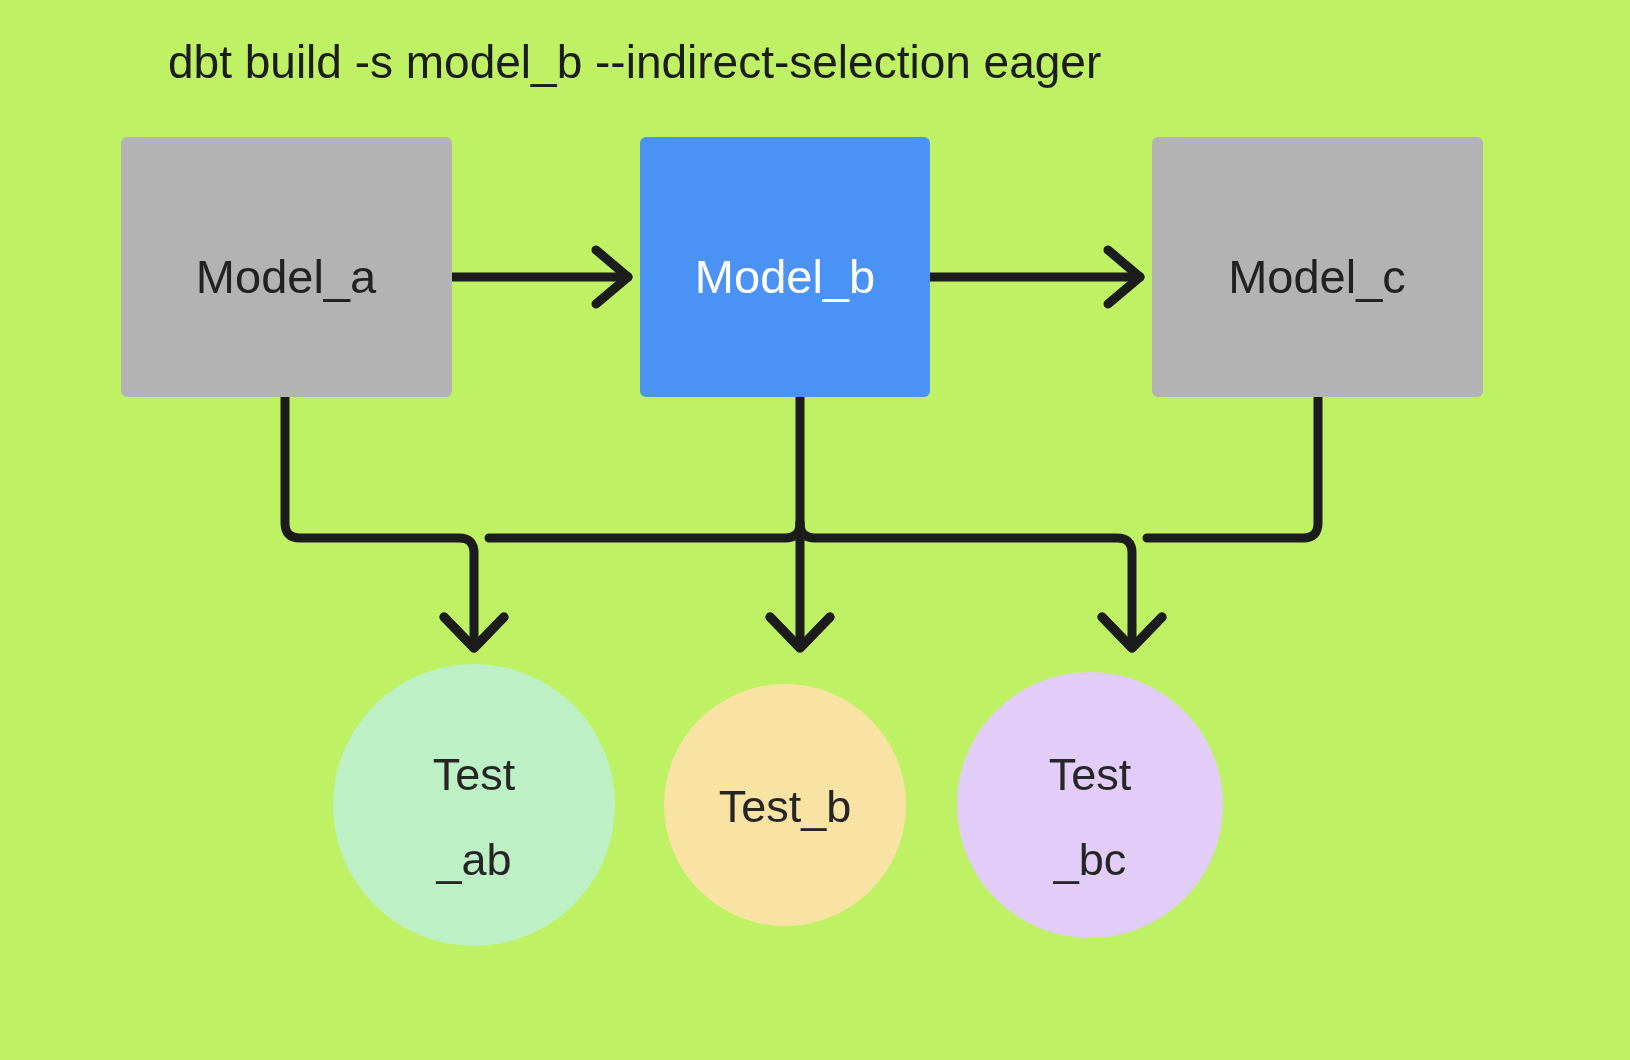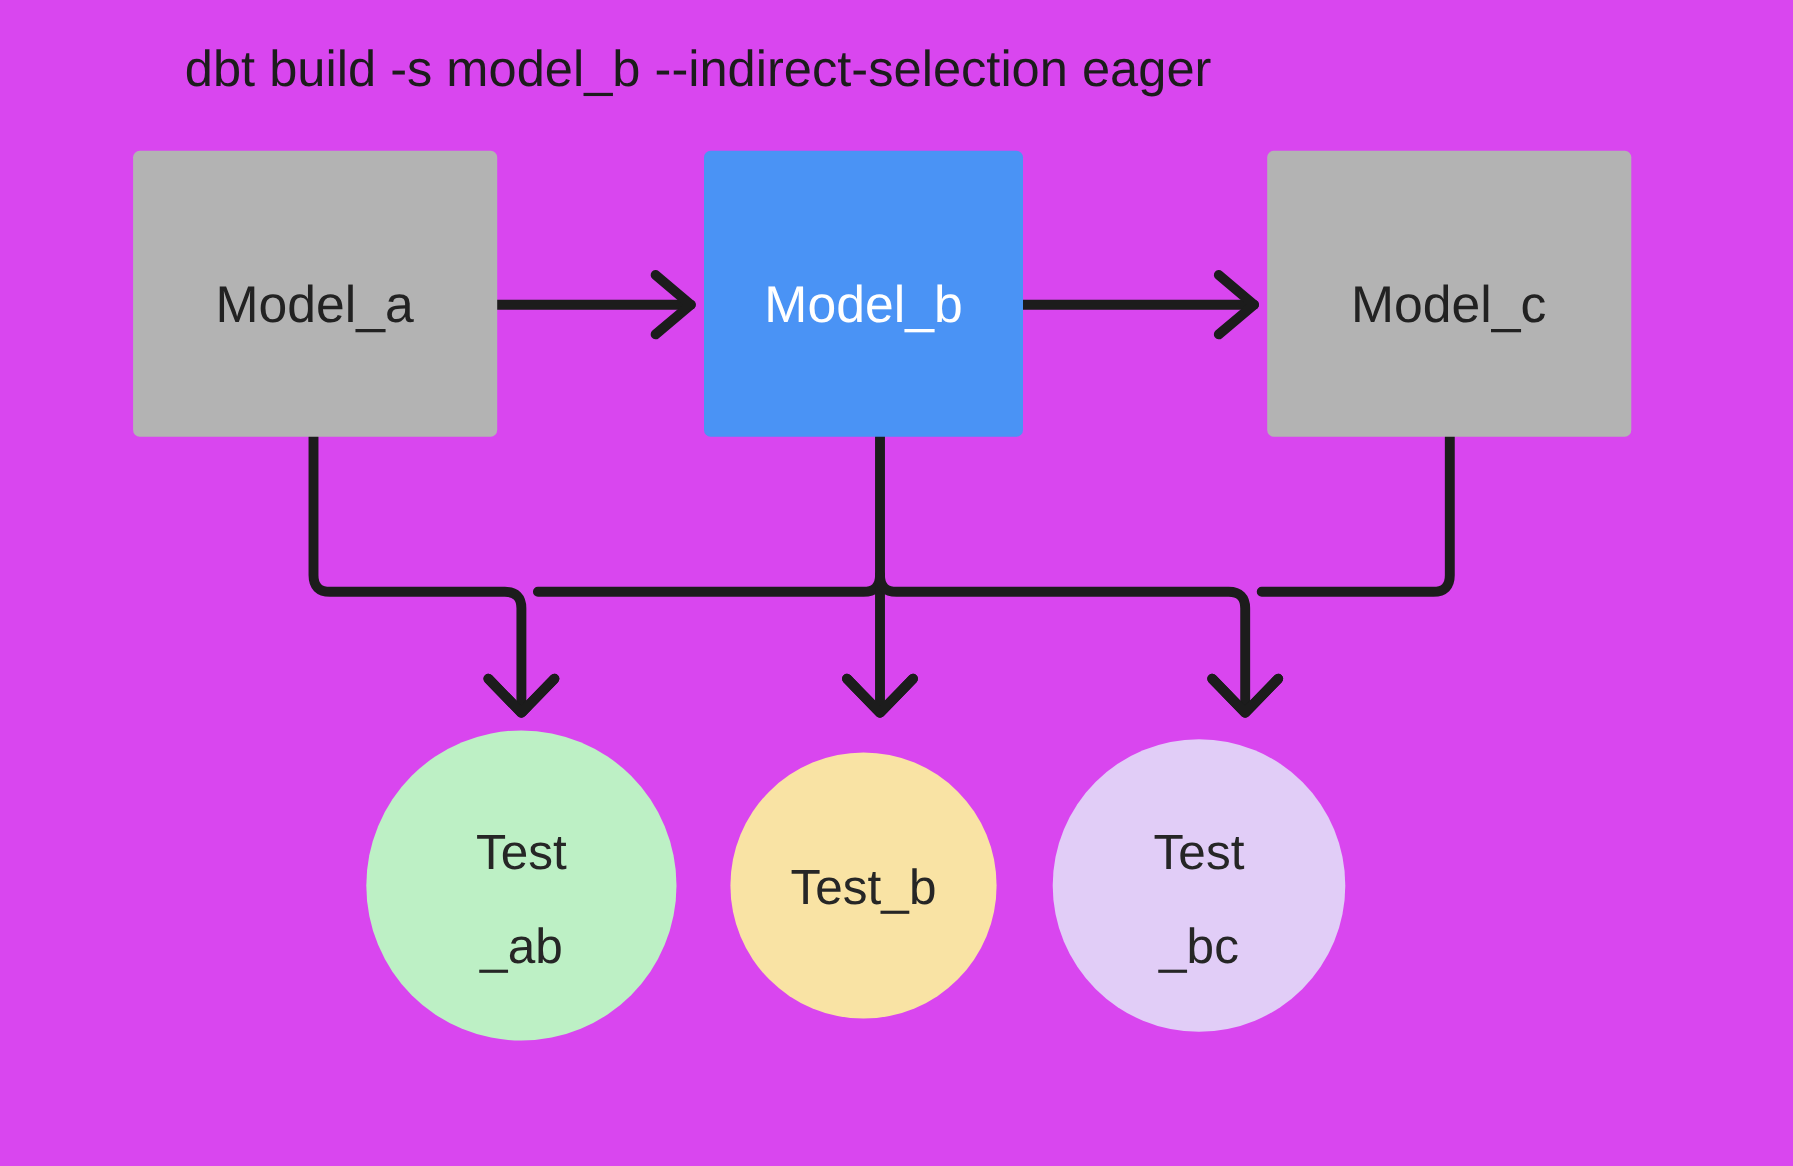--- a/index.html
+++ b/index.html
@@ -8,21 +8,21 @@
     padding: 0;
     background: #ffffff;
   }
   body {
     font-family: "Liberation Sans", sans-serif;
   }
   #canvas {
     position: relative;
     width: 1630px;
     height: 1060px;
-    background: #d946ef;
+    background: #bef264;
     overflow: hidden;
   }
   #diagram-svg {
     position: absolute;
     left: 0;
     top: 0;
     width: 1630px;
     height: 1060px;
   }
   .title-text {

